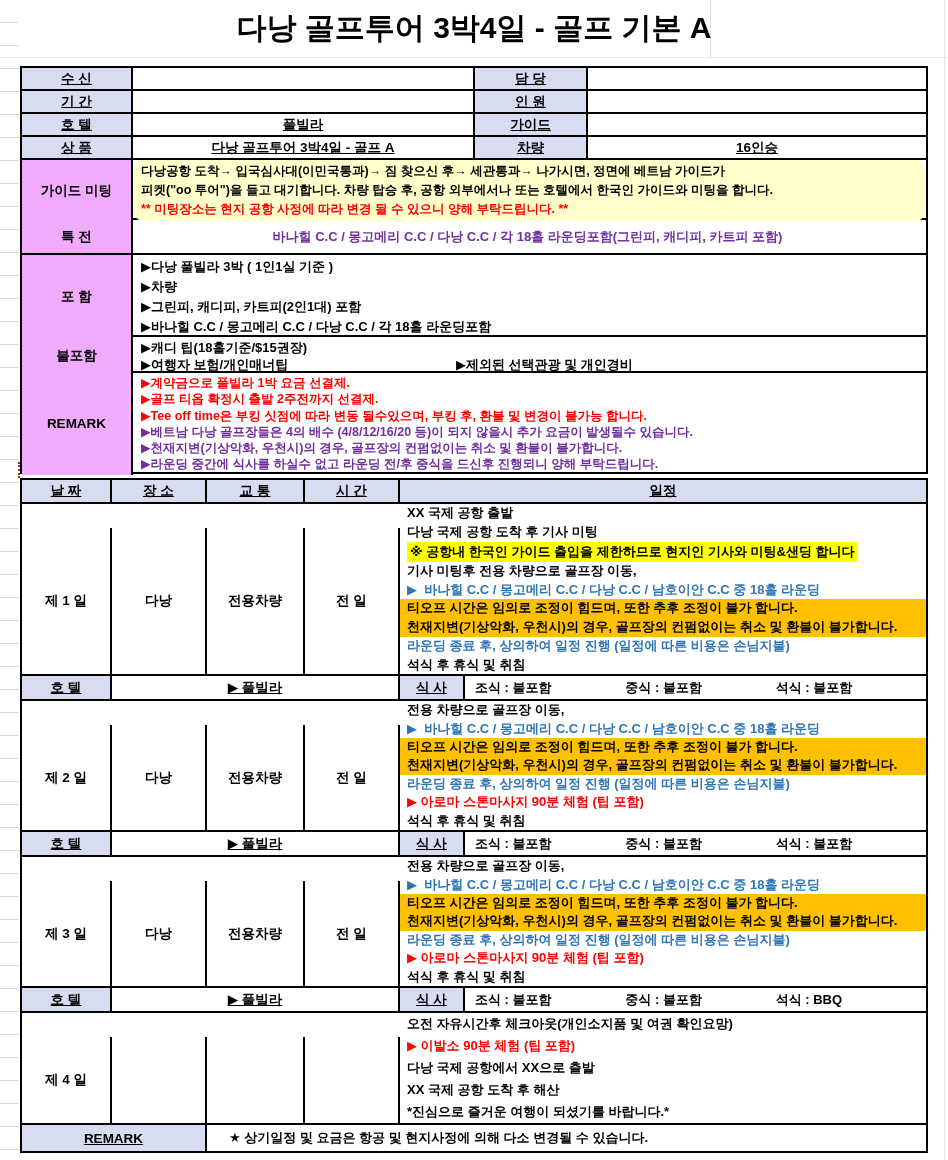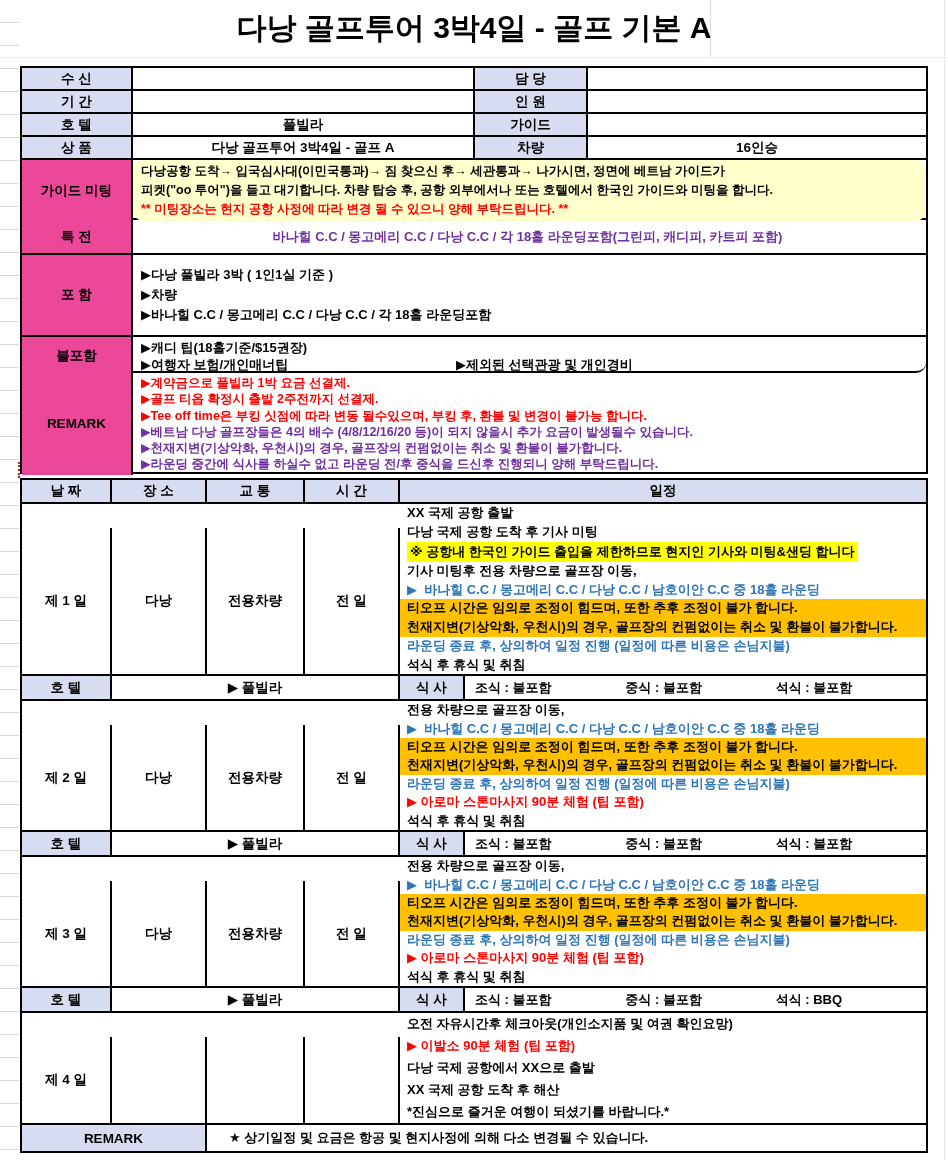--- a/index.html
+++ b/index.html
@@ -20,28 +20,28 @@
     font-size:30px;letter-spacing:0px;color:#000;}
 
   .tbl{position:absolute;left:20px;width:908px;border:2px solid #000;background:#fff;box-sizing:border-box;}
   .t1{top:66px;}
   .t2{top:478px;}
 
   .lavender{background:#D8DCF0;}
 
   
   .row4{display:grid;grid-template-columns:111px 342px 113px 1fr;height:23px;border-bottom:2px solid #000;box-sizing:border-box;}
-  .cell{display:flex;align-items:center;justify-content:center;box-sizing:border-box;font-size:13.5px;overflow:hidden;}
+  .cell{display:flex;align-items:center;justify-content:center;box-sizing:border-box;font-size:13.5px;overflow:hidden;text-decoration:underline;}
   .br{border-right:2px solid #000;}
 
   .brow{display:grid;grid-template-columns:111px 1fr;border-bottom:2px solid #000;box-sizing:border-box;}
   .brow:last-child{border-bottom:none;}
-  .blabel{display:flex;align-items:center;justify-content:center;background:#ec4899;border-right:2px solid #000;font-size:13.5px;box-sizing:border-box;}
+  .blabel{display:flex;align-items:center;justify-content:center;background:#f0abfc;border-right:2px solid #000;font-size:13.5px;box-sizing:border-box;}
   .bcontent{display:flex;flex-direction:column;justify-content:center;padding:2px 4px 2px 8px;box-sizing:border-box;}
-  .h-guide{height:60px;} .h-benefit{height:35px;} .h-incl{height:82px;} .h-excl{height:36px;border-radius:10px;} .h-rem{height:99px;}
+  .h-guide{height:60px;} .h-benefit{height:35px;} .h-incl{height:82px;} .h-excl{height:36px;} .h-rem{height:99px;}
 
   .gline{font-size:12.5px;line-height:19px;white-space:pre-wrap;}
   .note-bg{background:#FFFFCC;border-radius:11px;}
   .red{color:#FF0000;}
   .purple{color:#7030A0;}
   .blue{color:#2E75B6;}
   .center{text-align:center;}
   .benefit-line{font-size:13px;line-height:17px;}
   .incl-line{font-size:13px;line-height:20px;white-space:pre-wrap;}
   .excl-line{font-size:13px;line-height:17px;white-space:pre-wrap;}
@@ -122,20 +122,21 @@
     <div class="bcontent center" style="padding-left:0;">
       <div class="benefit-line purple">바나힐 C.C / 몽고메리 C.C / 다낭 C.C / 각 18홀 라운딩포함(그린피, 캐디피, 카트피 포함)</div>
     </div>
   </div>
 
   <div class="brow h-incl">
     <div class="blabel">포 함</div>
     <div class="bcontent">
       <div class="incl-line">▶다낭 풀빌라 3박 ( 1인1실 기준 )</div>
       <div class="incl-line">▶차량</div>
+      <div class="incl-line">▶그린피, 캐디피, 카트피(2인1대) 포함</div>
       <div class="incl-line">▶바나힐 C.C / 몽고메리 C.C / 다낭 C.C / 각 18홀 라운딩포함</div>
     </div>
   </div>
 
   <div class="brow h-excl">
     <div class="blabel">불포함</div>
     <div class="bcontent">
       <div class="excl-line">▶캐디 팁(18홀기준/$15권장)</div>
       <div class="excl-line excl-pair">
         <span class="w1">▶여행자 보험/개인매너팁</span>

